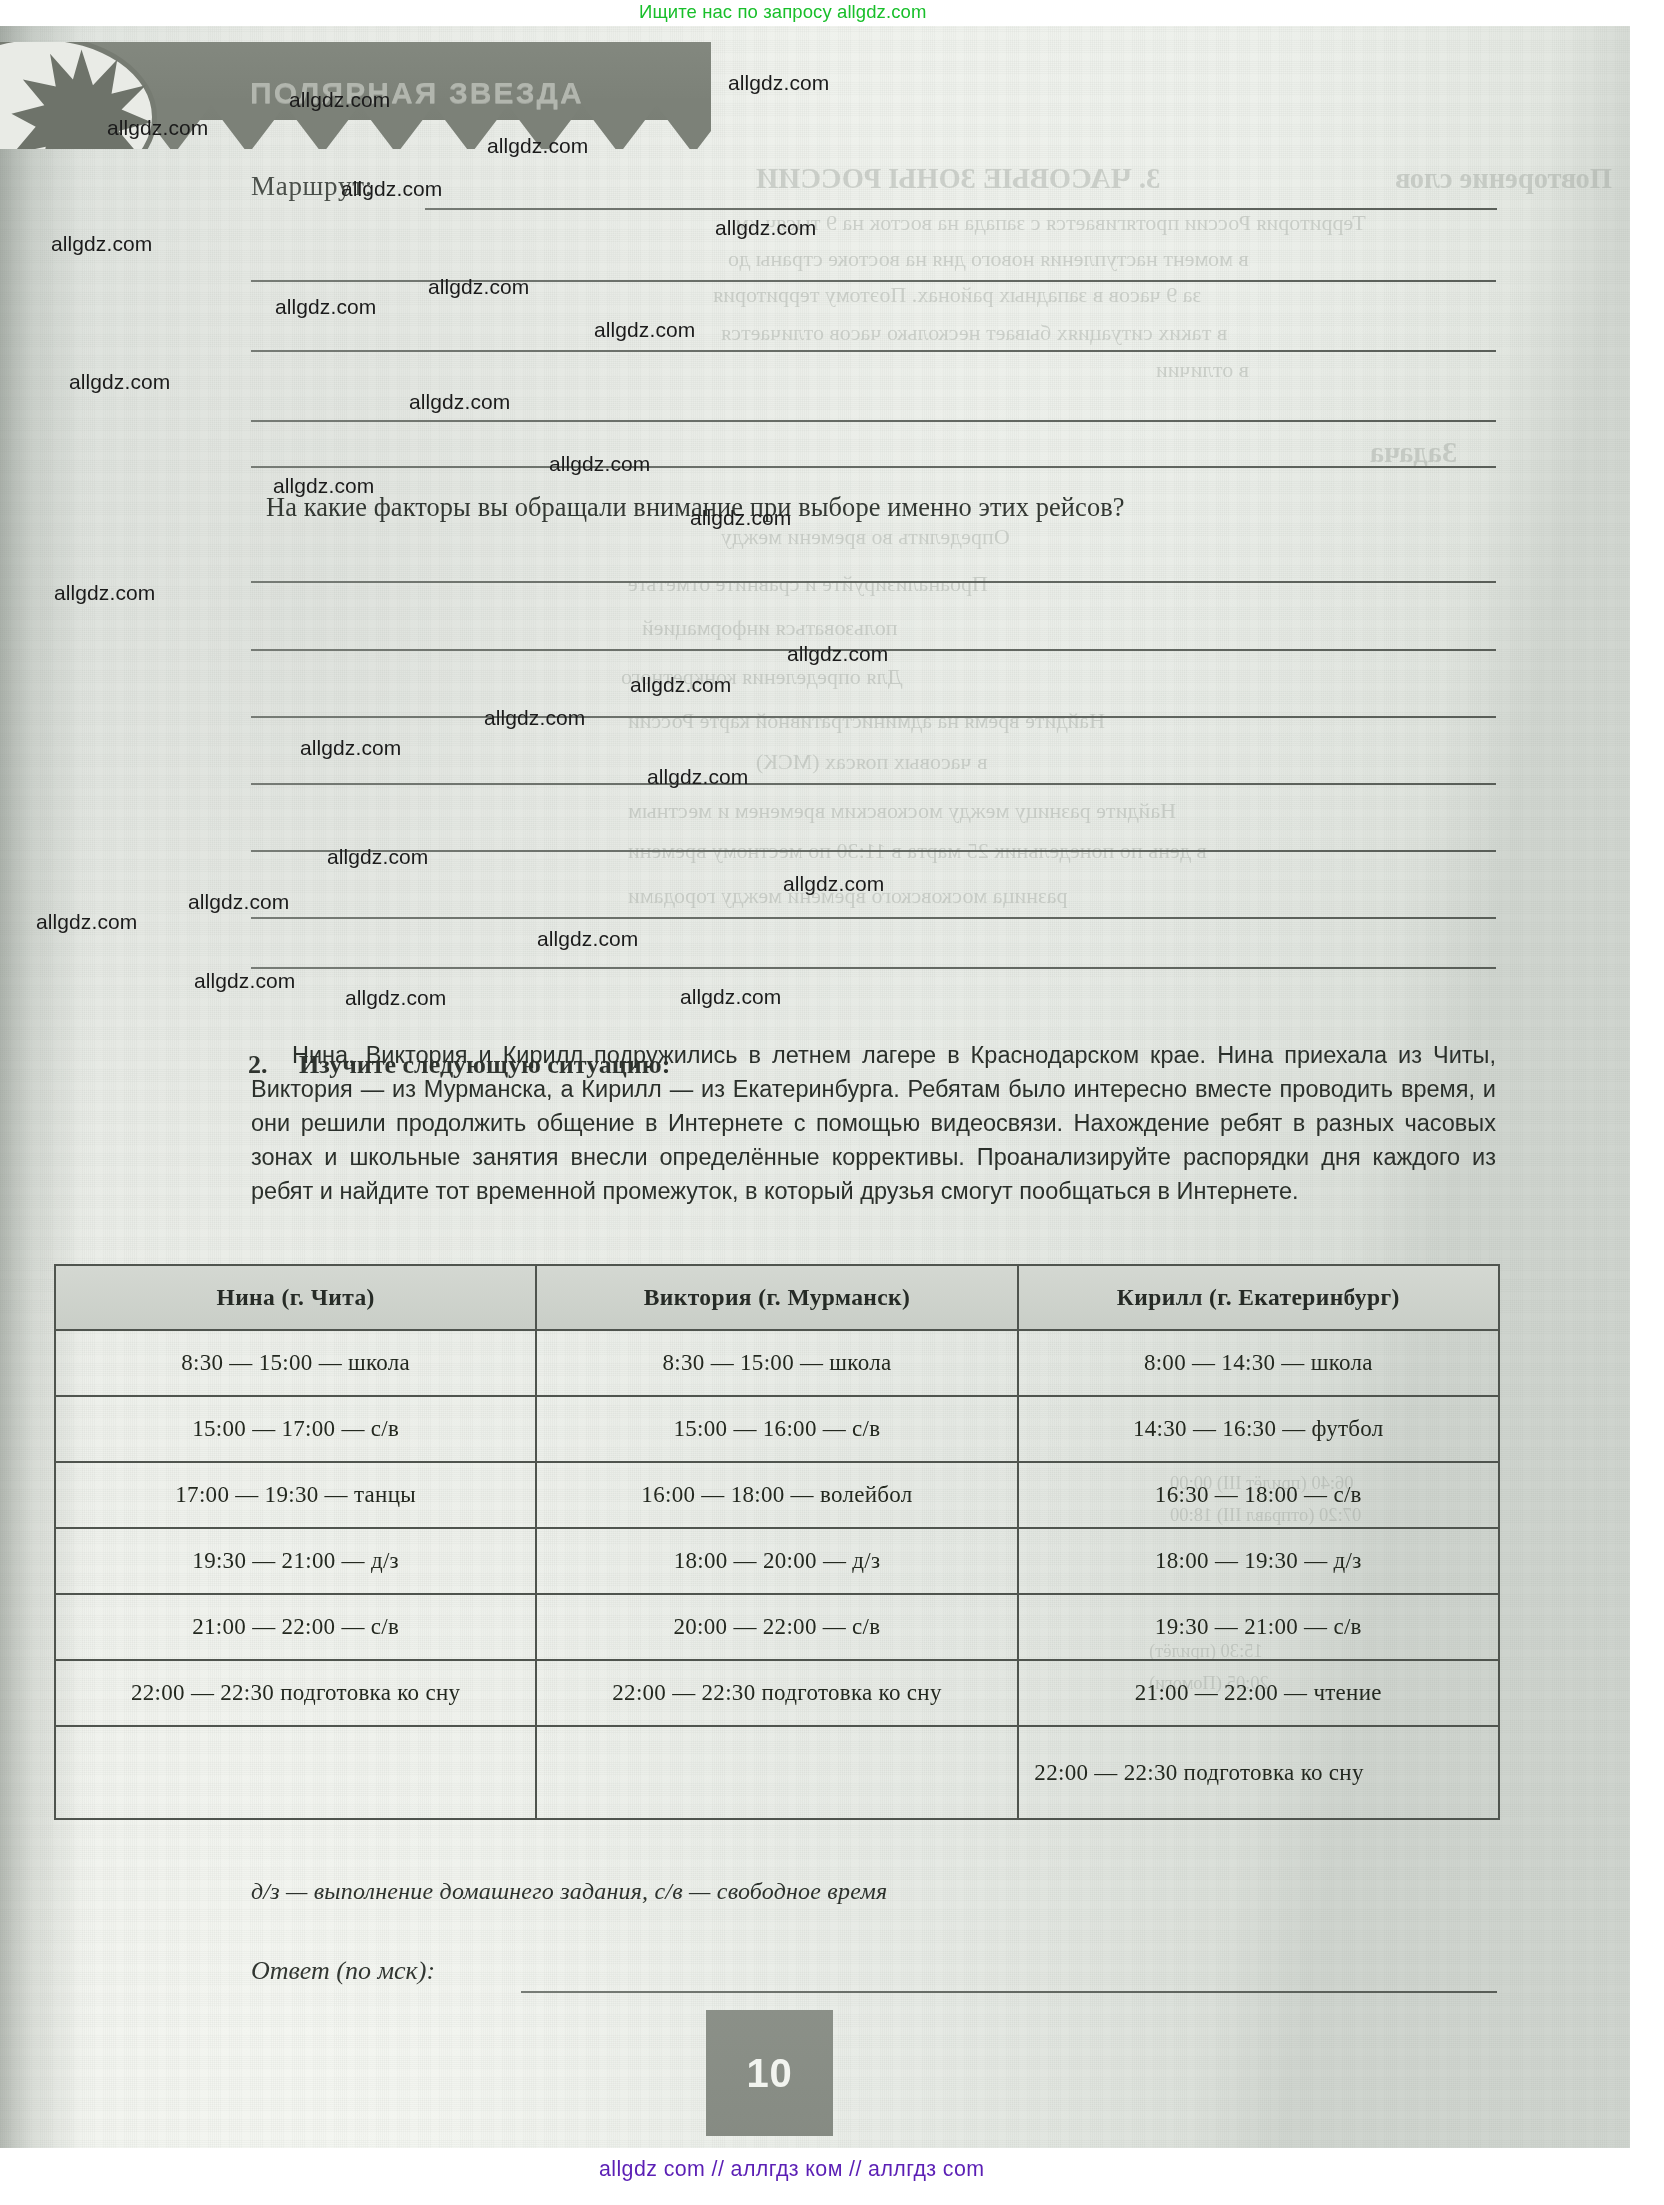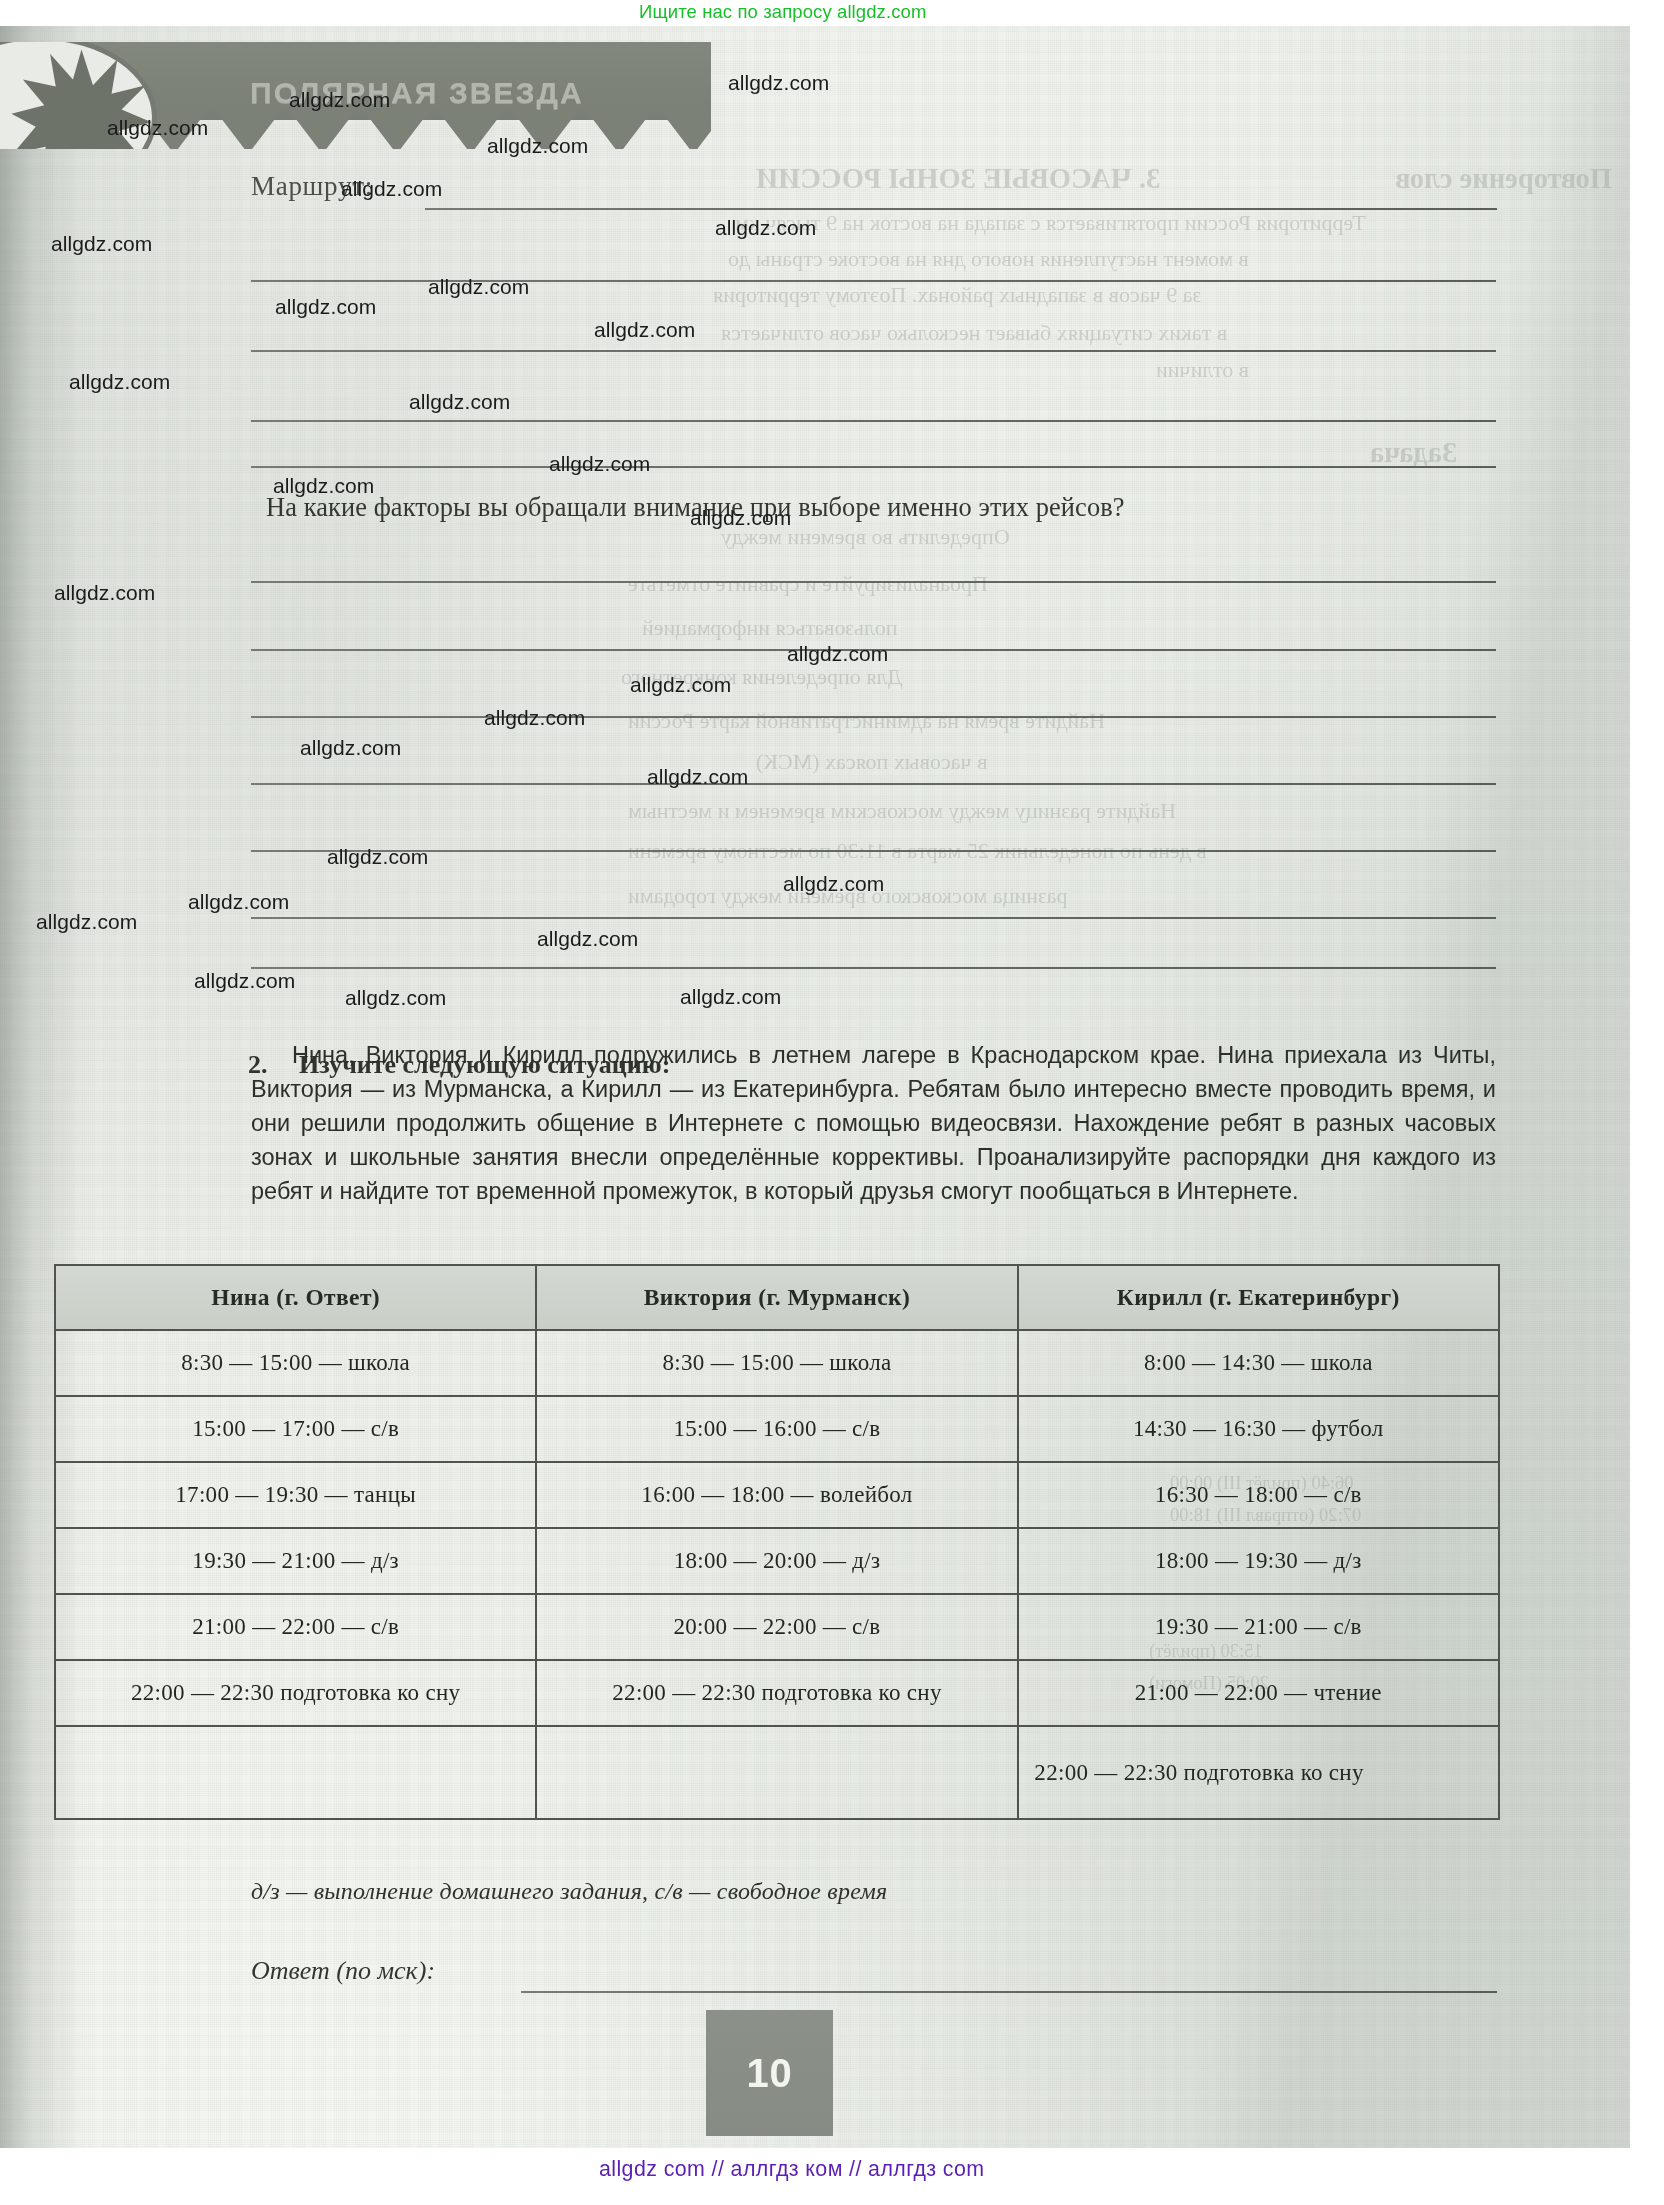--- a/index.html
+++ b/index.html
@@ -380,21 +380,21 @@
     <span>2.</span>
     <span style="display:inline-block;width:18.5px"></span>
     <span>Изучите следующую ситуацию:</span>
   </div>
 
   <div class="task-body">Нина, Виктория и Кирилл подружились в летнем лагере в Краснодарском крае. Нина приехала из Читы, Виктория — из Мурманска, а Кирилл — из Екатеринбурга. Ребятам было интересно вместе проводить время, и они решили продолжить общение в Интернете с помощью видеосвязи. Нахождение ребят в разных часовых зонах и школьные занятия внесли определённые коррективы. Проанализируйте распорядки дня каждого из ребят и найдите тот временной промежуток, в который друзья смогут пообщаться в Интернете.</div>
 
   <table id="sched">
     <thead>
       <tr>
-        <th>Нина (г. Ответ)</th>
+        <th>Нина (г. Чита)</th>
         <th>Виктория (г. Мурманск)</th>
         <th>Кирилл (г. Екатеринбург)</th>
       </tr>
     </thead>
     <tbody>
       <tr>
         <td>8:30 — 15:00 — школа</td>
         <td>8:30 — 15:00 — школа</td>
         <td>8:00 — 14:30 — школа</td>
       </tr>

